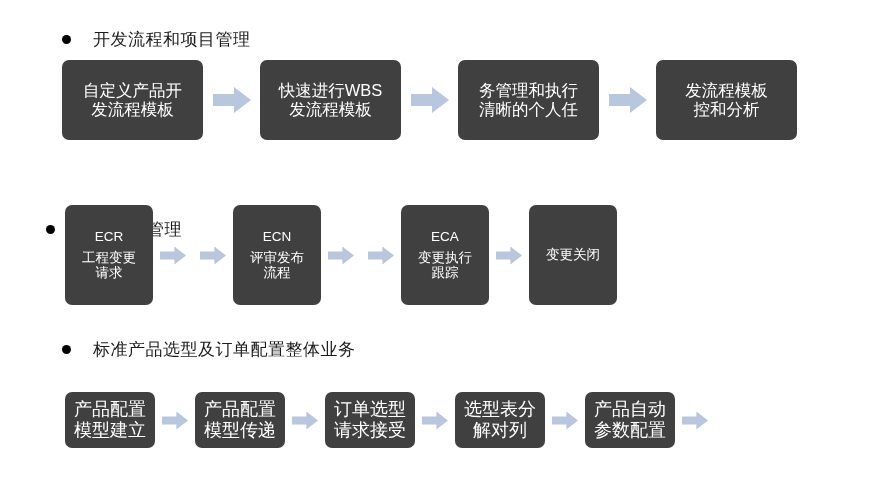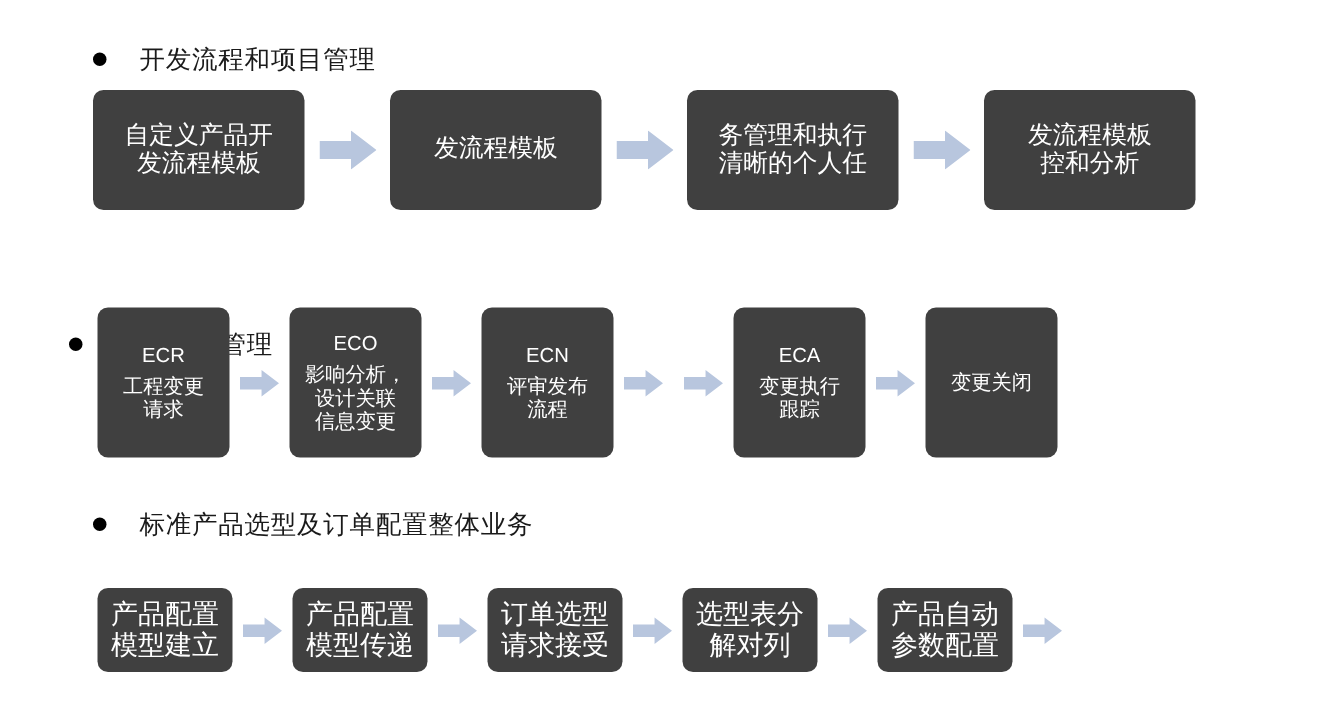--- a/index.html
+++ b/index.html
@@ -125,20 +125,21 @@
     <div class="node">
       <span class="line">自定义产品开</span>
       <span class="line">发流程模板</span>
     </div>
     <div class="arrow">
       <svg width="38" height="26" viewBox="0 0 38 26" aria-hidden="true">
         <polygon points="0,7 21,7 21,0 38,13 21,26 21,19 0,19" fill="#B8C6DE"></polygon>
       </svg>
     </div>
     <div class="node">
+      <span class="line">快速进行WBS</span>
       <span class="line">发流程模板</span>
     </div>
     <div class="arrow">
       <svg width="38" height="26" viewBox="0 0 38 26" aria-hidden="true">
         <polygon points="0,7 21,7 21,0 38,13 21,26 21,19 0,19" fill="#B8C6DE"></polygon>
       </svg>
     </div>
     <div class="node">
       <span class="line">务管理和执行</span>
       <span class="line">清晰的个人任</span>
@@ -163,26 +164,20 @@
     <div class="node">
       <span class="line code">ECR</span>
       <span class="line">工程变更</span>
       <span class="line">请求</span>
     </div>
     <div class="arrow">
       <svg width="26" height="19" viewBox="0 0 38 26" aria-hidden="true">
         <polygon points="0,7 21,7 21,0 38,13 21,26 21,19 0,19" fill="#B8C6DE"></polygon>
       </svg>
     </div>
-    <div class="node">
-      <span class="line code">ECO</span>
-      <span class="line">影响分析，</span>
-      <span class="line">设计关联</span>
-      <span class="line">信息变更</span>
-    </div>
     <div class="arrow">
       <svg width="26" height="19" viewBox="0 0 38 26" aria-hidden="true">
         <polygon points="0,7 21,7 21,0 38,13 21,26 21,19 0,19" fill="#B8C6DE"></polygon>
       </svg>
     </div>
     <div class="node">
       <span class="line code">ECN</span>
       <span class="line">评审发布</span>
       <span class="line">流程</span>
     </div>

